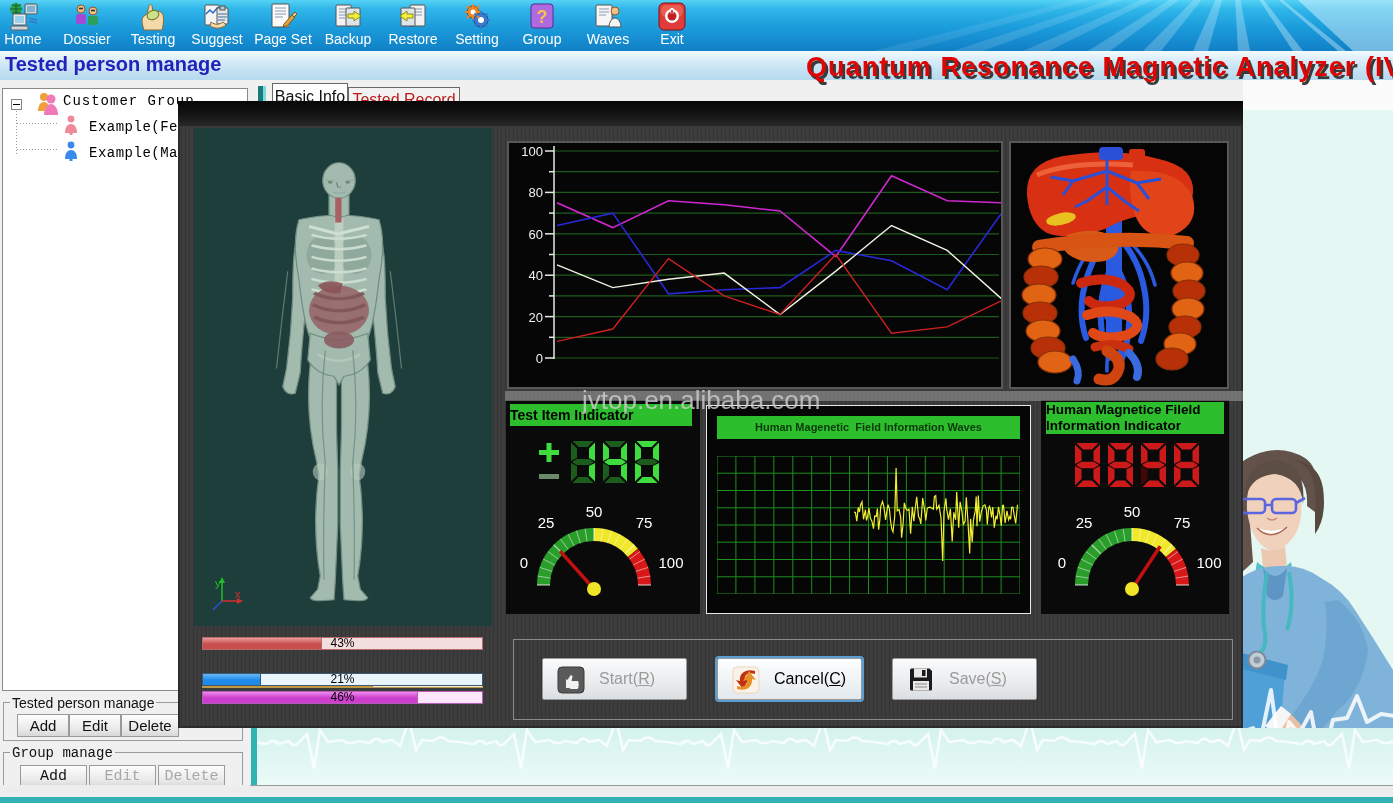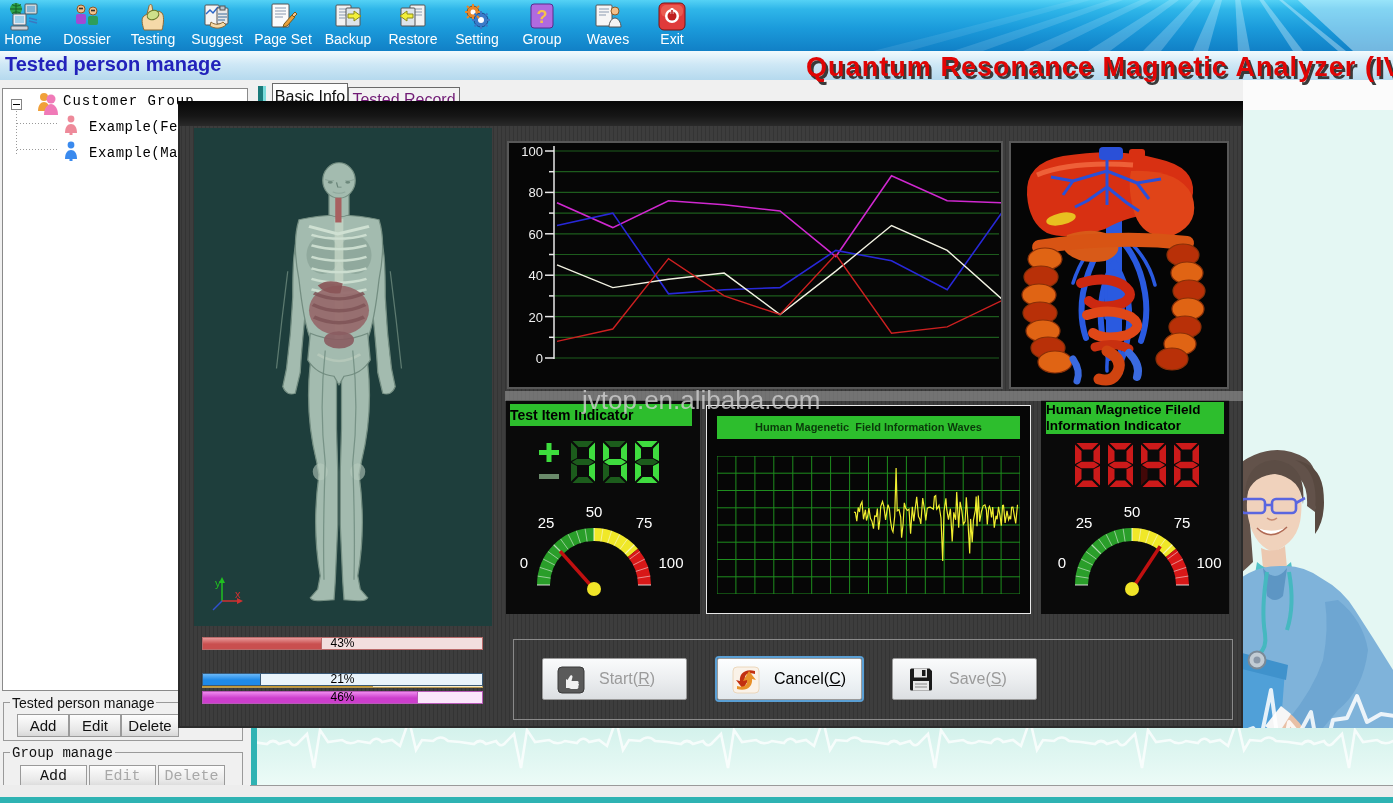--- a/index.html
+++ b/index.html
@@ -238,21 +238,21 @@
       <svg class="abs" style="left:60px;top:52px" width="16" height="20" viewBox="0 0 16 20">
         <circle cx="8" cy="4" r="3.4" fill="#3a8aee"></circle>
         <path d="M2 18c0-6 2.6-9 6-9s6 3 6 9z" fill="#3a8aee"></path>
         <rect x="6.5" y="12" width="3" height="8" fill="#3a8aee"></rect>
       </svg>
       <div class="abs" style="left:86px;top:56px;font-size:14px;letter-spacing:0.5px;color:#000;">Example(Male</div>
     </div>
     <div class="abs" style="left:258px;top:86px;width:5px;height:24px;background:#1a7a7a;"></div>
     <div class="abs" style="left:263px;top:86px;width:3px;height:24px;background:#7adada;"></div>
     <div class="tab" style="left:272px;top:83px;width:76px;height:27px;font-size:16px;line-height:26px;background:#fdfdfd;">Basic Info</div>
-    <div class="tab" style="left:348px;top:87px;width:112px;height:23px;font-size:16px;line-height:24px;background:#f2f2f2;color:#701a75;">Tested Record</div>
+    <div class="tab" style="left:348px;top:87px;width:112px;height:23px;font-size:16px;line-height:24px;background:#f2f2f2;color:#b91c1c;">Tested Record</div>
     <div id="leftbottom" class="abs">
       <div class="fieldset" style="left:3px;top:11px;width:240px;height:39px;">
         <div class="cap">Tested person manage</div>
         <div class="wbtn" style="left:13px;top:11px;width:52px;height:23px;line-height:22px;">Add</div>
         <div class="wbtn" style="left:65px;top:11px;width:52px;height:23px;line-height:22px;">Edit</div>
         <div class="wbtn" style="left:117px;top:11px;width:58px;height:23px;line-height:22px;">Delete</div>
       </div>
       <div class="fieldset" style="left:3px;top:61px;width:240px;height:40px;font-family:Liberation Mono, monospace;">
         <div class="cap">Group manage</div>
         <div class="wbtn" style="left:16px;top:12px;width:67px;height:23px;line-height:22px;">Add</div>

